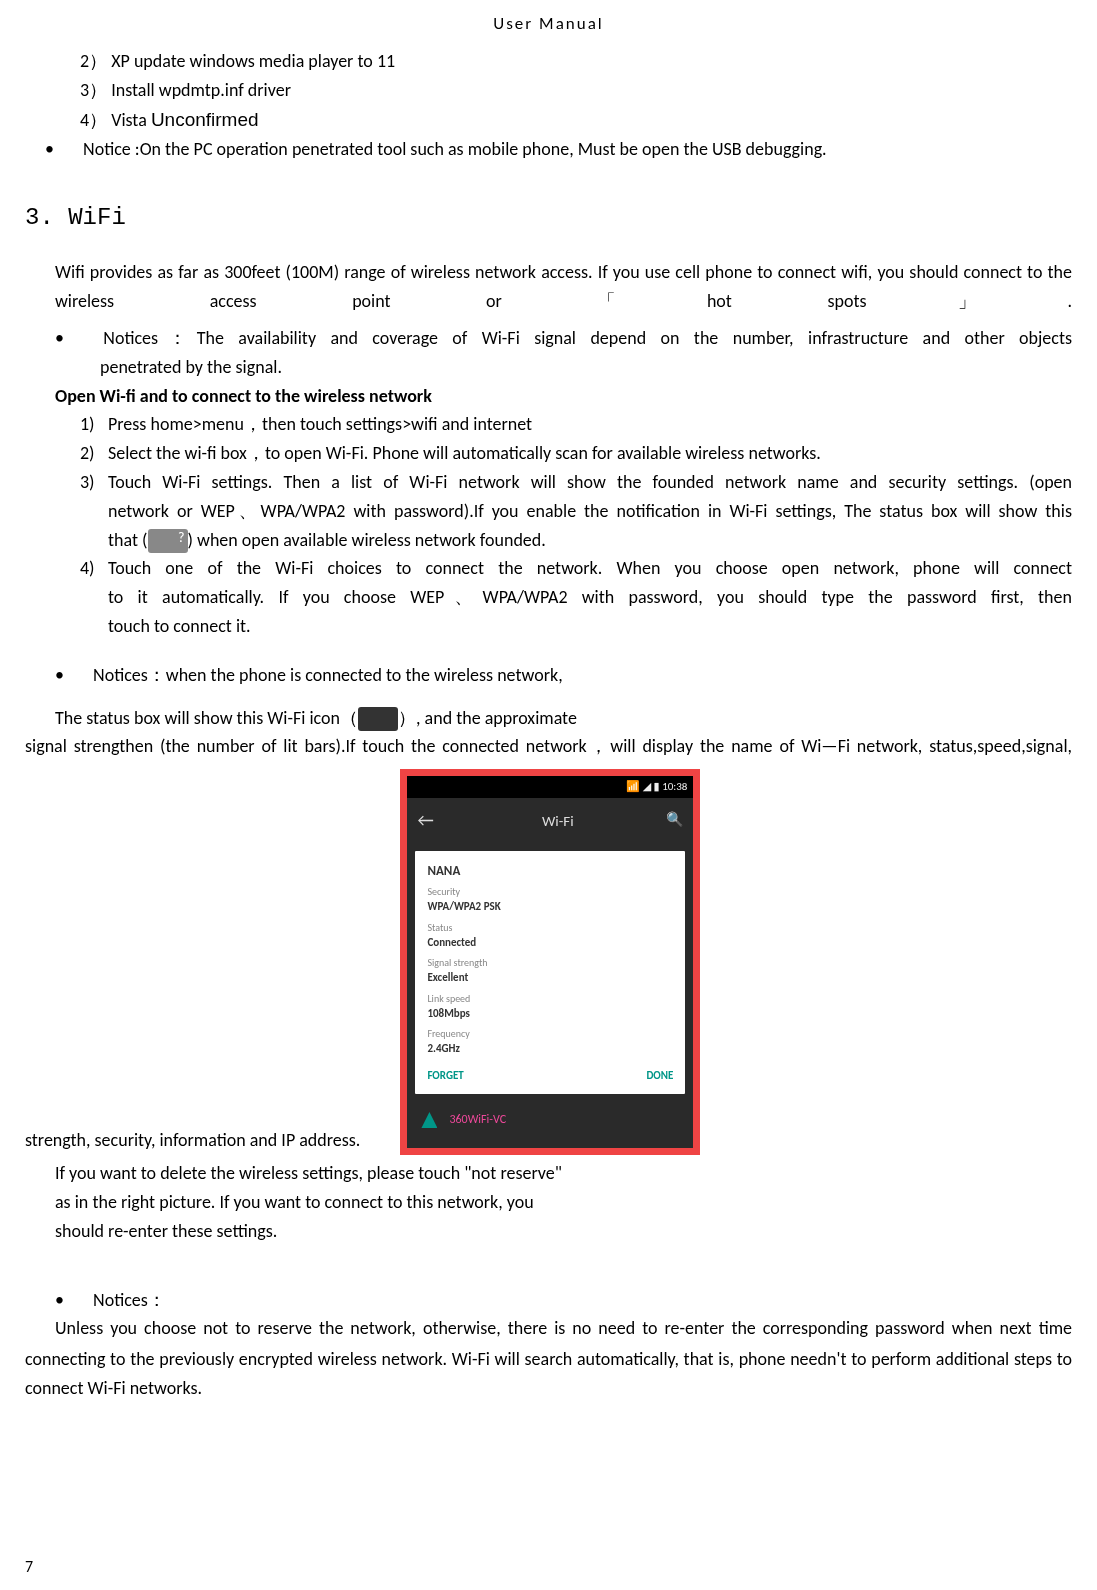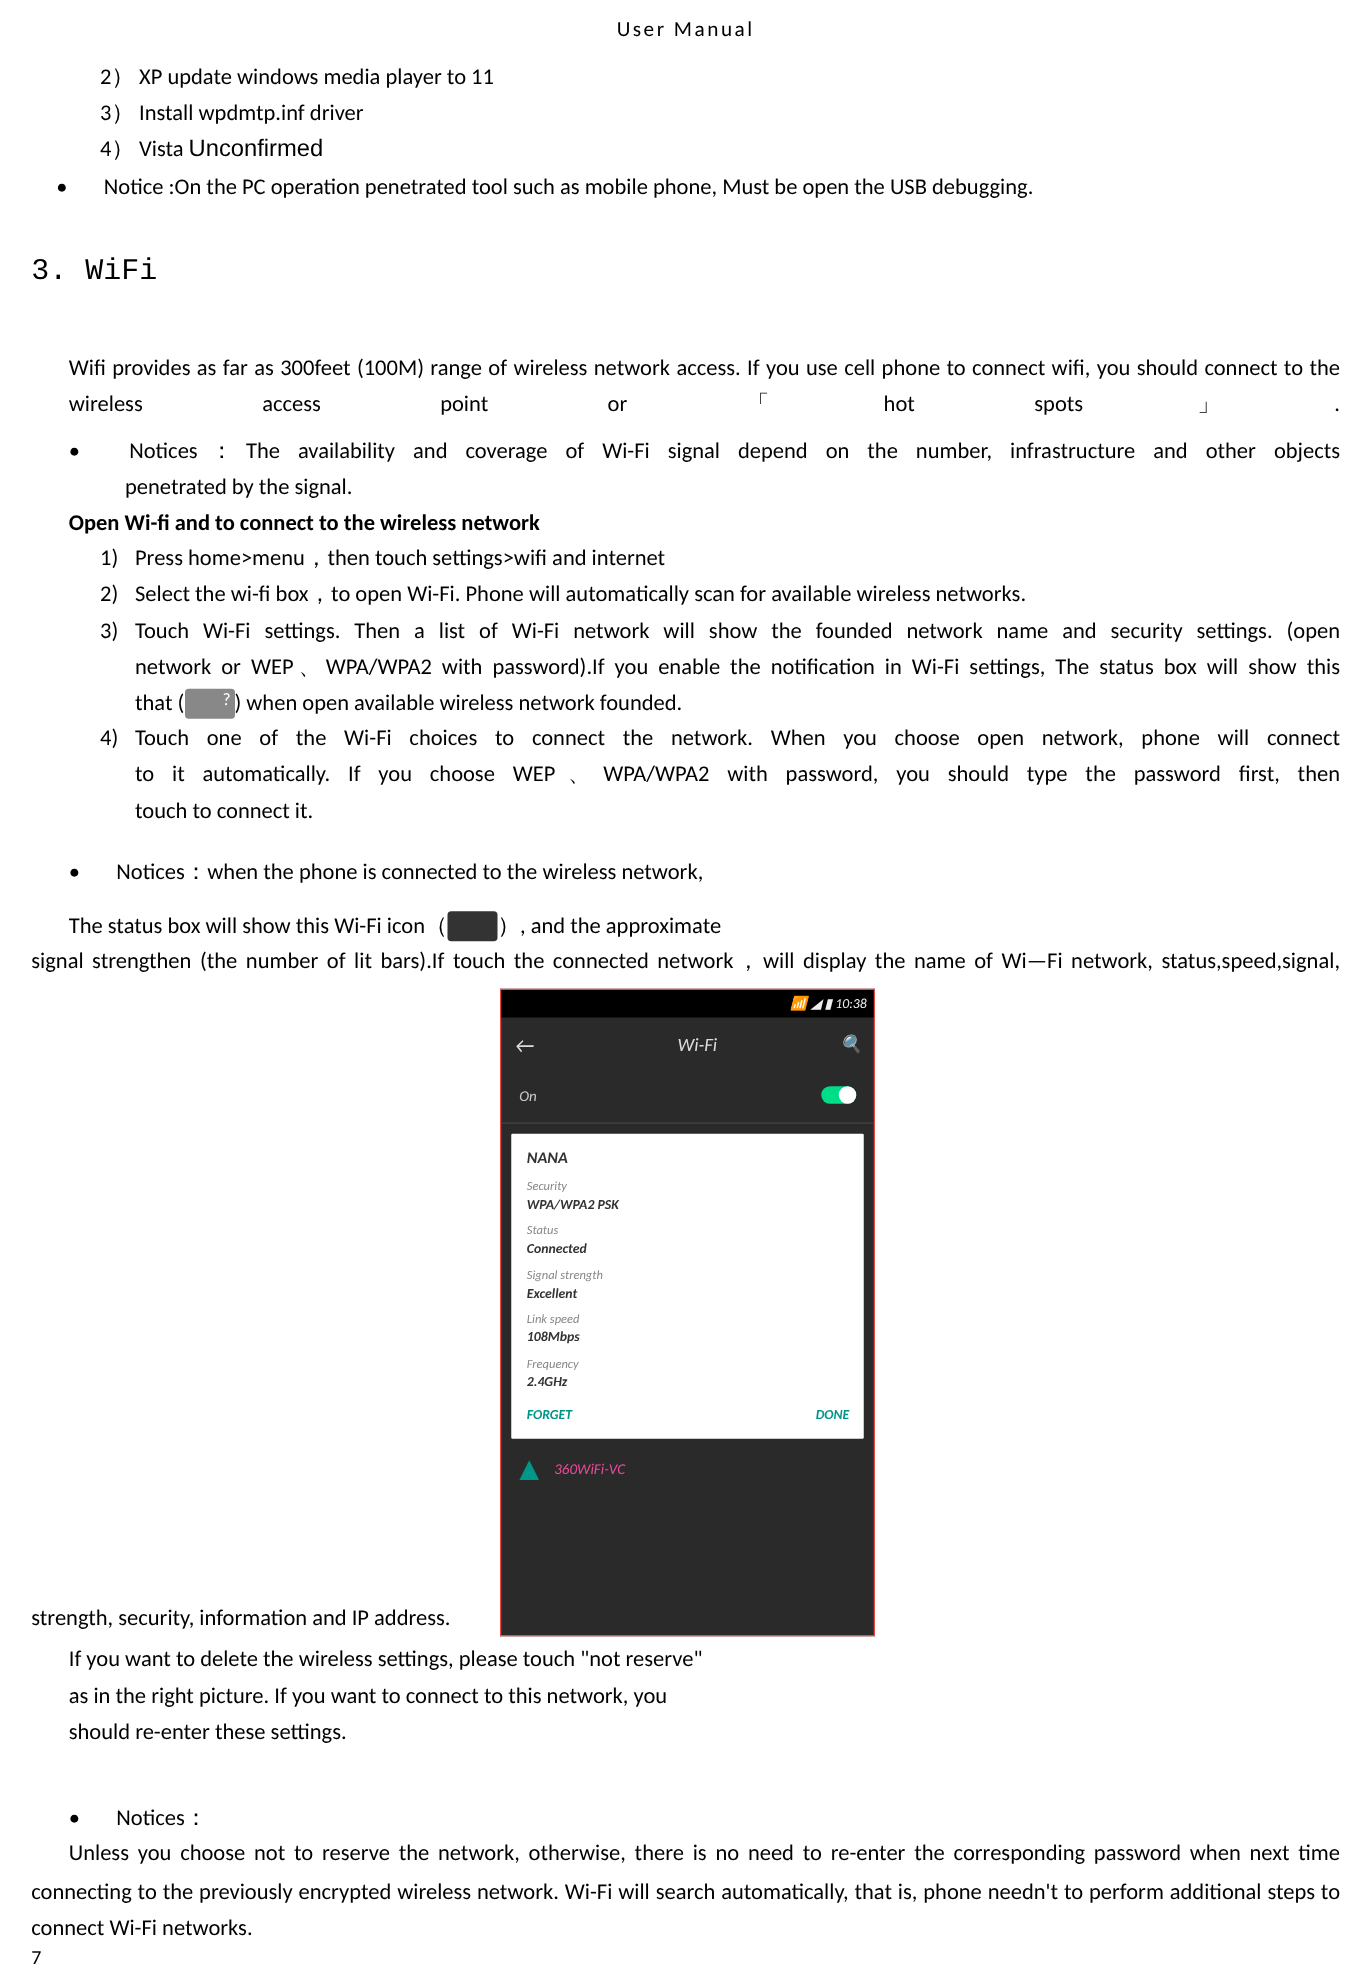--- a/index.html
+++ b/index.html
@@ -18,21 +18,21 @@
       margin-bottom: 10px;
       letter-spacing: 2px;
     }
     .indent-1 { margin-left: 55px; }
     .bullet-line { margin-left: 20px; }
     .bullet-line::before { content: "•"; margin-right: 25px; font-size:18px; }
     .section-heading {
       font-family: "Courier New", monospace;
       font-size: 24px;
       margin-top: 35px;
-      margin-bottom: 43px;
+      margin-bottom: 21px;
     }
     .para { margin-left: 30px; margin-bottom: 2px; text-align: justify;}
     .numbered { margin-left: 55px; }
     .numbered .num { display:inline-block; width:28px; }
     .numbered-content { margin-left: 83px; text-align: justify; }
     .inline-icon {
       display: inline-block;
       width: 40px;
       height: 24px;
       background: #888;
@@ -51,29 +51,28 @@
       background:#333;
     }
     .screenshot-wrap {
       display: flex;
       align-items: flex-end;
       margin-top: 8px;
     }
     .strength-text { flex-shrink:0; }
     .phone-shot {
       width: 300px;
-      height: 518px;
+      height: 386px;
       background: #2a2a2a;
-      border: 1px solid #ef4444;
+      border: 7px solid #ef4444;
       margin-left: 40px;
       position: relative;
       color: #ccc;
       font-size: 12px;
       overflow:hidden;
-      font-style:italic;
     }
     .pshot-status { height:22px; background:#000; text-align:right; padding:2px 6px; font-size:11px; color:#eee; }
     .pshot-head { display:flex; align-items:center; padding:8px 10px; }
     .pshot-head .arrow { margin-right:16px; font-size:18px; color:#ddd;}
     .pshot-head .title { flex:1; color:#ddd; font-size:15px;text-align:center;}
     .pshot-head .search { color:#ddd; font-size:14px;}
     .pshot-on { display:flex; justify-content:space-between; padding:10px 14px; border-bottom:1px solid #444;}
     .pshot-toggle { width:28px; height:14px; background:#0d8; border-radius:7px; position:relative; }
     .pshot-toggle::after{content:""; width:14px; height:14px; background:#fff; border-radius:50%; position:absolute; right:0; top:0;}
     .pshot-dialog {
@@ -142,24 +141,20 @@
 
 <div class="screenshot-wrap">
   <div class="strength-text">strength, security, information and IP address.</div>
   <div class="phone-shot">
     <div class="pshot-status">📶 ◢ ▮ <span>10:38</span></div>
     <div class="pshot-head">
       <span class="arrow">←</span>
       <span class="title">Wi-Fi</span>
       <span class="search">🔍</span>
     </div>
-    <div class="pshot-on">
-      <span>On</span>
-      <span class="pshot-toggle"></span>
-    </div>
     <div class="pshot-dialog">
       <div class="nana">NANA</div>
       <div class="lbl">Security</div>
       <div class="val">WPA/WPA2 PSK</div>
       <div class="lbl">Status</div>
       <div class="val">Connected</div>
       <div class="lbl">Signal strength</div>
       <div class="val">Excellent</div>
       <div class="lbl">Link speed</div>
       <div class="val">108Mbps</div>

